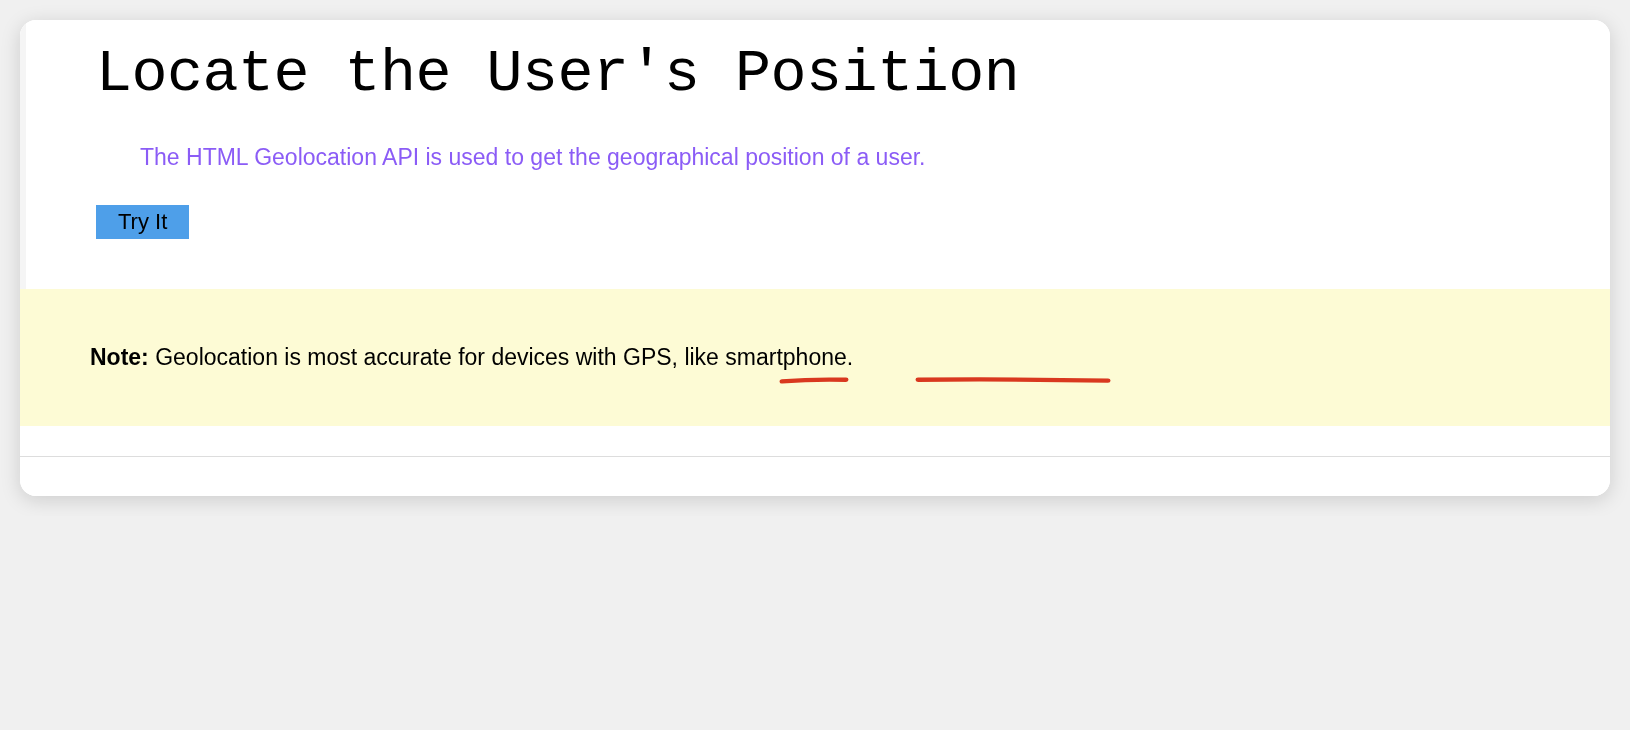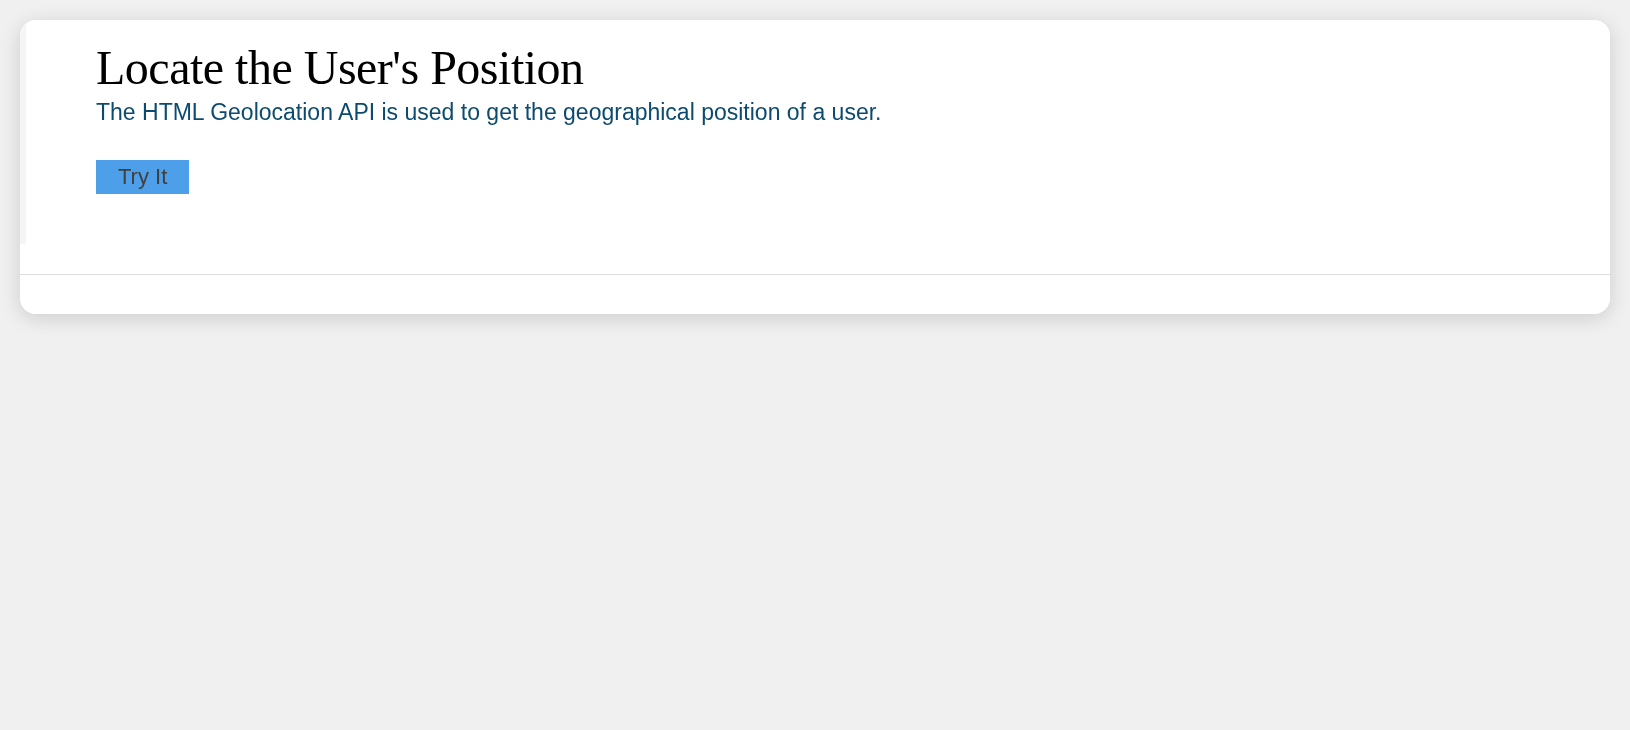--- a/index.html
+++ b/index.html
@@ -26,38 +26,40 @@
       position: relative;
     }
 
     .content {
       padding: 20px 70px 0 70px;
       background: #fff;
       border-left: 6px solid #f5f5f5;
     }
 
     .page-heading {
-      font-family: Liberation Serif, serif;
-      font-size: 48px;
+      font-family: Liberation Mono, monospace;
+      font-size: 60px;
       font-weight: 400;
       color: #000;
+      margin-bottom: 32px;
       letter-spacing: -0.5px;
     }
 
     .body-text {
       font-size: 23px;
-      color: #0c4a6e;
+      color: #8b5cf6;
       line-height: 1.5;
       margin-bottom: 30px;
+      margin-left: 44px;
     }
 
     .btn {
       display: inline-block;
       background: #4e9fe9;
-      color: #404040;
+      color: #000000;
       font-size: 22px;
       padding: 4px 22px;
       border: none;
       cursor: pointer;
       font-family: Verdana, Geneva, sans-serif;
       margin-bottom: 50px;
     }
 
     .note-box {
       background: #fdfbd5;
@@ -94,17 +96,27 @@
 </head>
 <body>
 
 <div class="card">
   <div class="content">
     <h1 class="page-heading">Locate the User's Position</h1>
     <p class="body-text">The HTML Geolocation API is used to get the geographical position of a user.</p>
     <button class="btn">Try It</button>
   </div>
 
+  <div class="note-box">
+    <span class="note-label">Note:</span><span> Geolocation is most accurate for devices with GPS, like smartphone.</span>
+
+    <svg class="annotation-layer" viewBox="0 0 1590 160" preserveAspectRatio="none">
+
+      <path d="M 762 108 q 30 -3 64 -2" stroke="#d9381f" stroke-width="5" fill="none" stroke-linecap="round"></path>
+
+      <path d="M 898 106 q 90 -1 190 1" stroke="#d9381f" stroke-width="5" fill="none" stroke-linecap="round"></path>
+    </svg>
+  </div>
 
   <div class="bottom-pad">
     <hr class="hr-line">
   </div>
 </div>
 
 </body></html>

